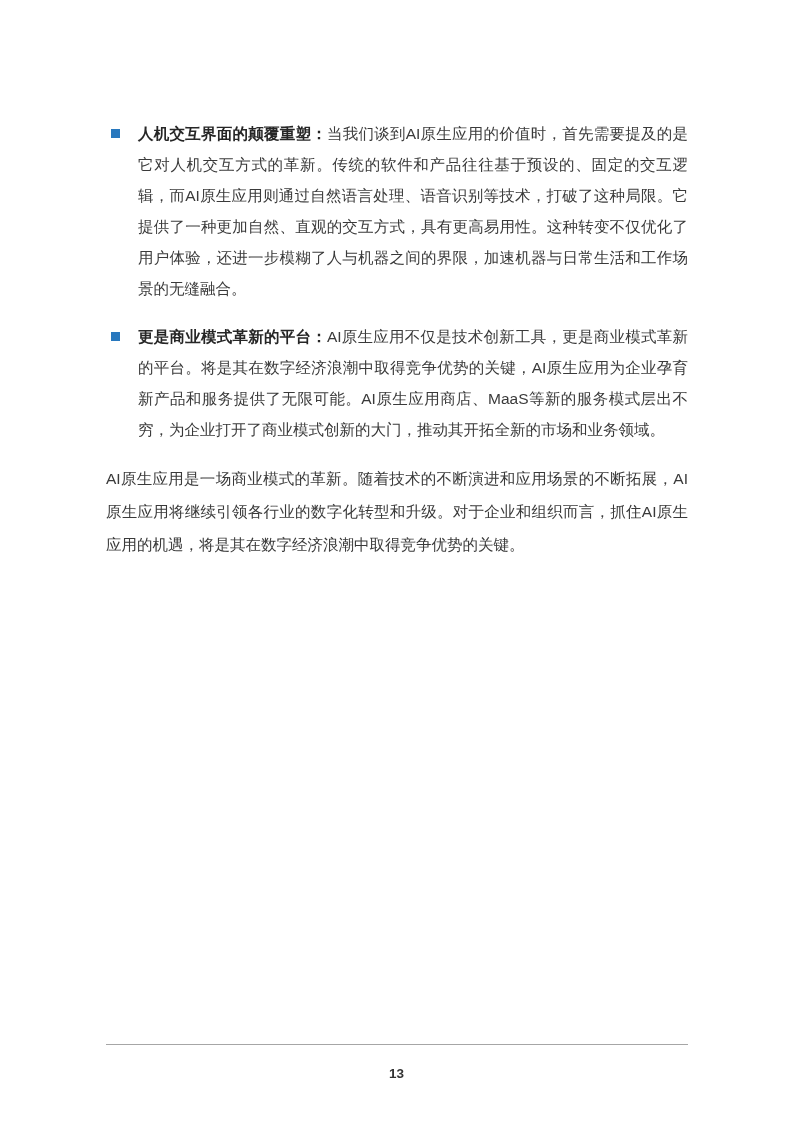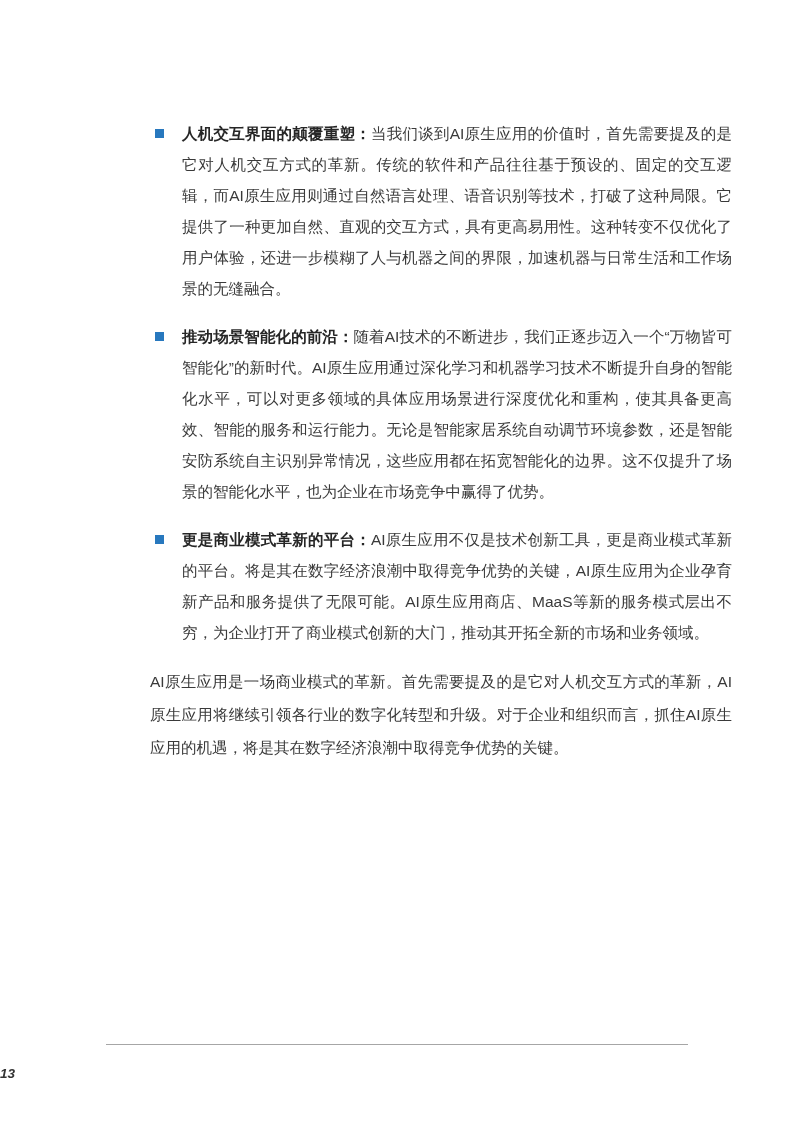--- a/index.html
+++ b/index.html
@@ -20,21 +20,20 @@
     left: 0; top: 0;
     width: 793px;
     height: 1122px;
     background: #ffffff;
   }
   .content {
     position: absolute;
     left: 106px;
     top: 118px;
     width: 582px;
-    margin-left: 44px;
   }
   ul.bullet-list {
     list-style: none;
     margin: 0 0 6px 0;
     padding: 0;
   }
   ul.bullet-list li {
     position: relative;
     padding-left: 32px;
     margin: 0 0 17px 0;
@@ -71,53 +70,49 @@
     top: 1044px;
     width: 582px;
     height: 0;
     border-top: 1px solid #a6a6a6;
   }
   .page-number {
     position: absolute;
     left: 0;
     top: 1066px;
     width: 793px;
+    text-align: center;
     font-size: 13.5px;
     font-weight: bold;
     color: #333333;
-    font-style: italic;
   }
 </style>
 </head>
 <body>
 
 <div class="page">
 
   <div class="content">
 
     <ul class="bullet-list">
 
       <li>
         <span class="bullet-square"></span>
         <strong>人机交互界面的颠覆重塑：</strong><span>当我们谈到AI原生应用的价值时，首先需要提及的是它对人机交互方式的革新。传统的软件和产品往往基于预设的、固定的交互逻辑，而AI原生应用则通过自然语言处理、语音识别等技术，打破了这种局限。它提供了一种更加自然、直观的交互方式，具有更高易用性。这种转变不仅优化了用户体验，还进一步模糊了人与机器之间的界限，加速机器与日常生活和工作场景的无缝融合。</span>
       </li>
 
 
-      <li>
-        <span class="bullet-square"></span>
-        <strong>推动场景智能化的前沿：</strong><span>随着AI技术的不断进步，我们正逐步迈入一个“万物皆可智能化”的新时代。AI原生应用通过深化学习和机器学习技术不断提升自身的智能化水平，可以对更多领域的具体应用场景进行深度优化和重构，使其具备更高效、智能的服务和运行能力。无论是智能家居系统自动调节环境参数，还是智能安防系统自主识别异常情况，这些应用都在拓宽智能化的边界。这不仅提升了场景的智能化水平，也为企业在市场竞争中赢得了优势。</span>
-      </li>
 
       <li>
         <span class="bullet-square"></span>
         <strong>更是商业模式革新的平台：</strong><span>AI原生应用不仅是技术创新工具，更是商业模式革新的平台。将是其在数字经济浪潮中取得竞争优势的关键，AI原生应用为企业孕育新产品和服务提供了无限可能。AI原生应用商店、MaaS等新的服务模式层出不穷，为企业打开了商业模式创新的大门，推动其开拓全新的市场和业务领域。</span>
       </li>
 
     </ul>
 
-    <p class="closing">AI原生应用是一场商业模式的革新。首先需要提及的是它对人机交互方式的革新，AI原生应用将继续引领各行业的数字化转型和升级。对于企业和组织而言，抓住AI原生应用的机遇，将是其在数字经济浪潮中取得竞争优势的关键。</p>
+    <p class="closing">AI原生应用是一场商业模式的革新。随着技术的不断演进和应用场景的不断拓展，AI原生应用将继续引领各行业的数字化转型和升级。对于企业和组织而言，抓住AI原生应用的机遇，将是其在数字经济浪潮中取得竞争优势的关键。</p>
 
   </div>
 
   <div class="footer-divider"></div>
   <div class="page-number">13</div>
 
 </div>
 
 </body></html>

